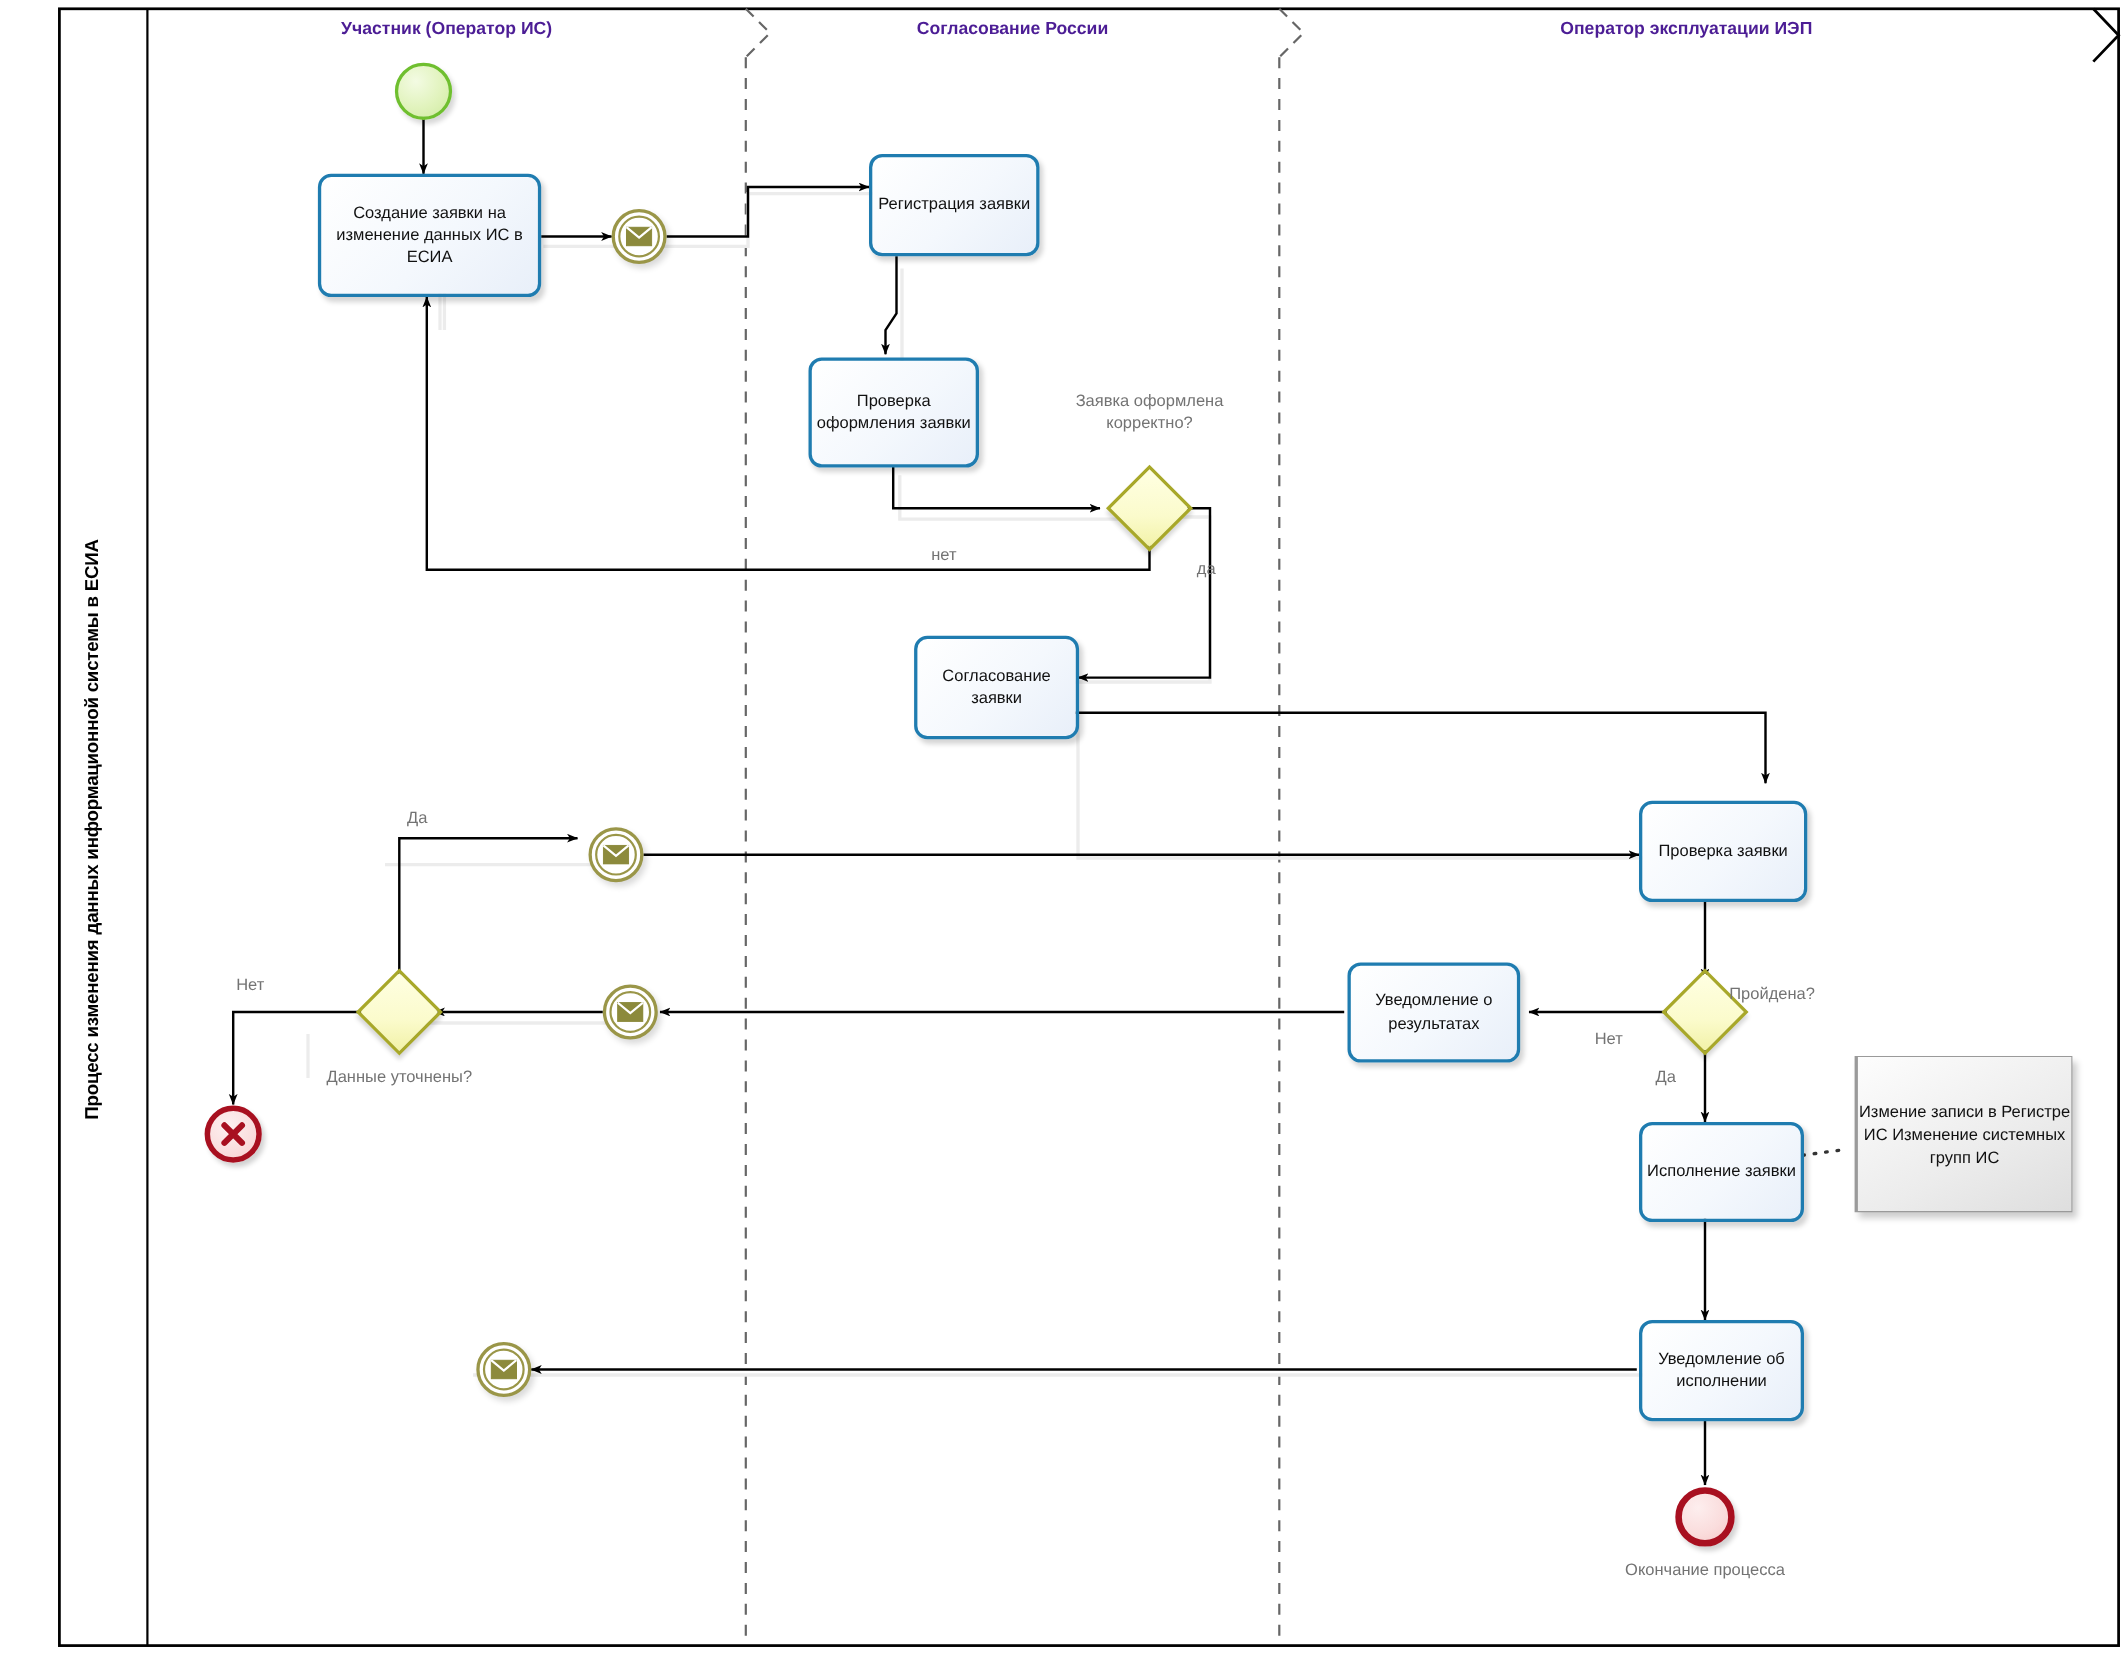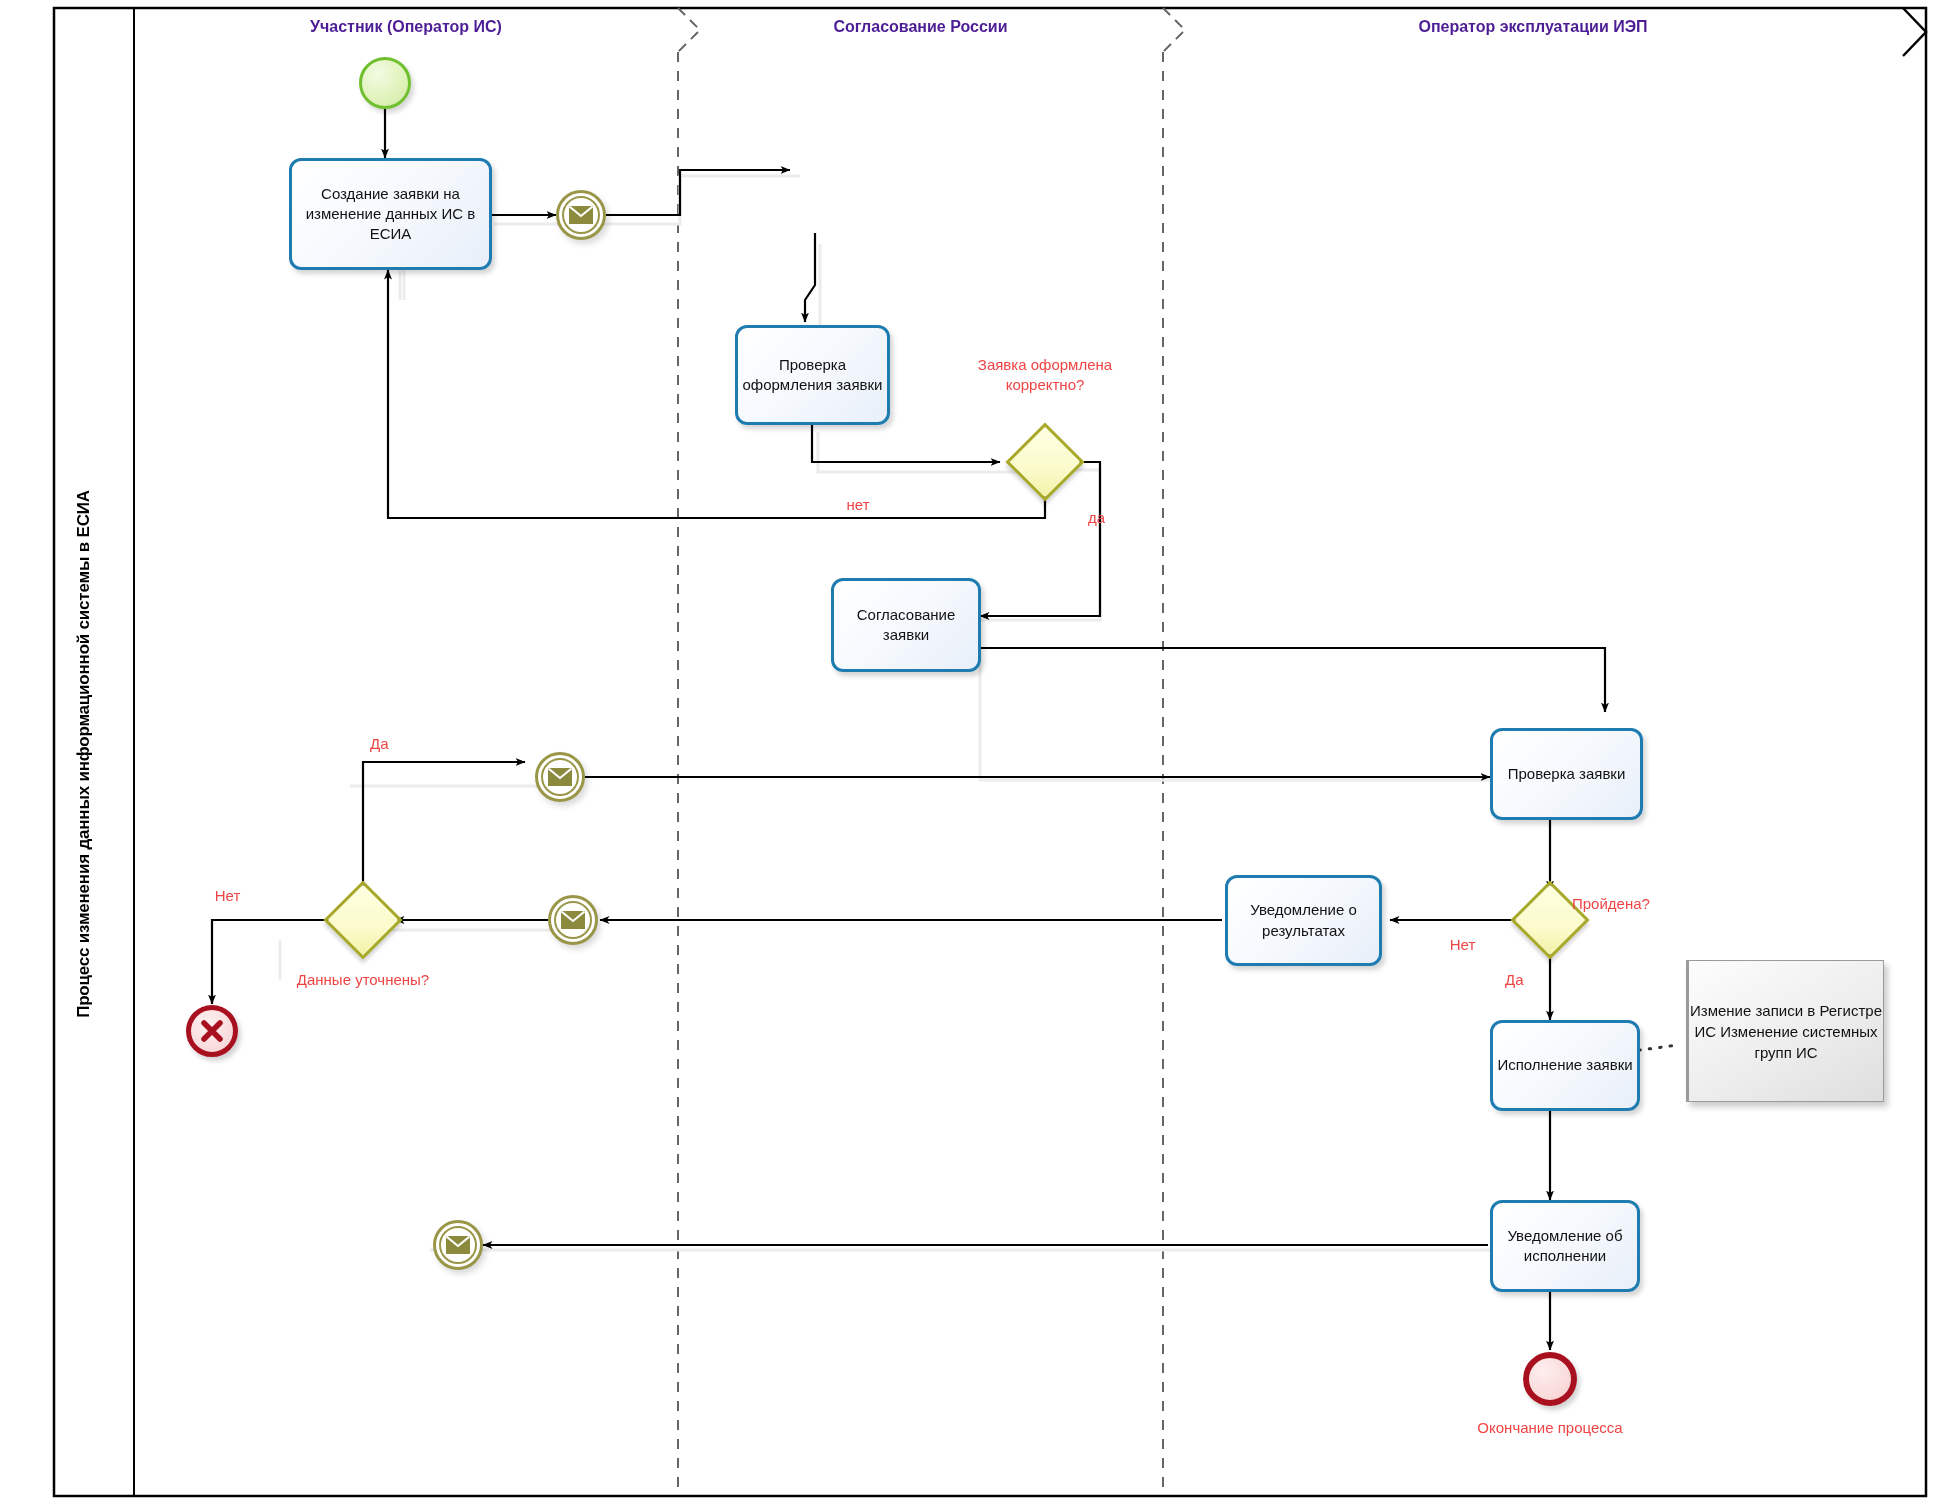--- a/index.html
+++ b/index.html
@@ -121,21 +121,21 @@
   .msg::before {
     content: "";
     position: absolute;
     left: 3px; top: 3px; right: 3px; bottom: 3px;
     border-radius: 50%;
     border: 2px solid #9a9648;
   }
   .lbl {
     position: absolute;
     font-size: 15px;
-    color: #ef4444;
+    color: #737373;
     text-align: center;
     line-height: 1.3;
     white-space: pre-line;
   }
 </style>
 </head>
 <body>
 
 <div id="canvas">
 
@@ -285,20 +285,21 @@
 
   <div class="msg" style="left:433px; top:1220px;">
     <svg width="24" height="18" viewBox="0 0 24 18">
       <rect x="0.5" y="0.5" width="23" height="17" fill="#8c8a3c" stroke="#8c8a3c"></rect>
       <path d="M0.5,0.5 L12,10 L23.5,0.5" fill="none" stroke="#ffffff" stroke-width="2"></path>
     </svg>
   </div>
 
   <div class="task" style="left:289px; top:158px; width:203px; height:112px;">Создание заявки на изменение данных ИС в ЕСИА</div>
 
+  <div class="task" style="left:790px; top:140px; width:155px; height:93px;">Регистрация заявки</div>
 
   <div class="task" style="left:735px; top:325px; width:155px; height:100px;">Проверка оформления заявки</div>
 
   <div class="task" style="left:831px; top:578px; width:150px; height:94px;">Согласование заявки</div>
 
   <div class="task" style="left:1490px; top:728px; width:153px; height:92px;">Проверка заявки</div>
 
   <div class="task" style="left:1225px; top:875px; width:157px; height:91px;">Уведомление о результатах</div>
 
   <div class="task" style="left:1490px; top:1020px; width:150px; height:91px;">Исполнение заявки</div>

